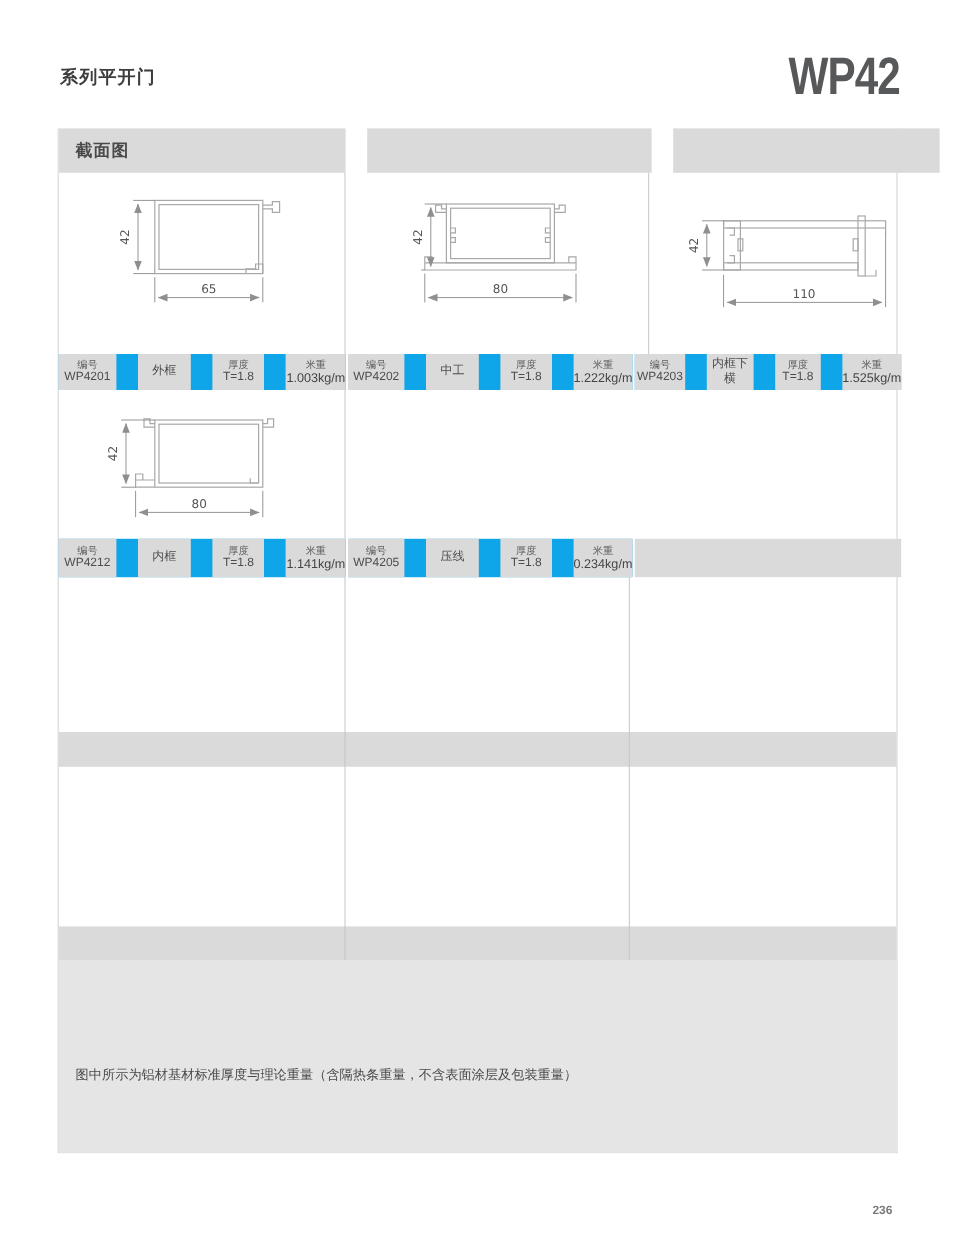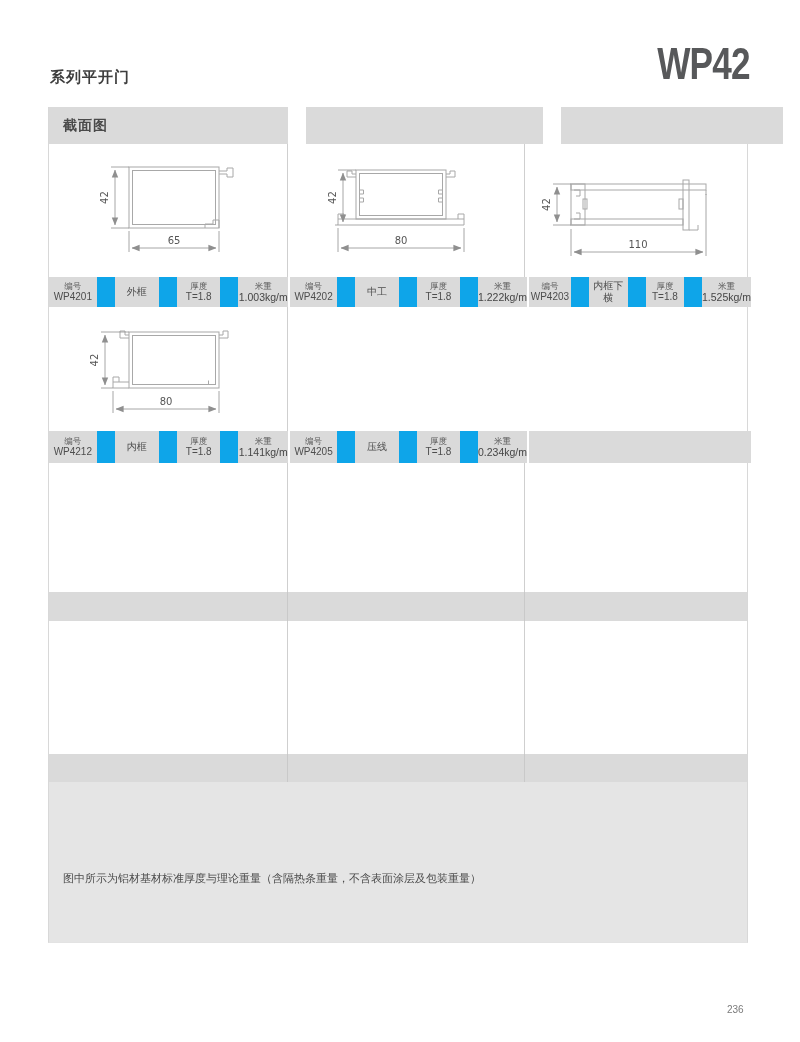--- a/index.html
+++ b/index.html
@@ -1,38 +1,38 @@
 <!DOCTYPE html>
 <html><head>
 <meta charset="utf-8">
 <style>
   html,body { margin:0; padding:0; }
   body {
     width:800px; height:1042px; background:#ffffff; position:relative;
     font-family:"Liberation Sans","DejaVu Sans",sans-serif; overflow:hidden;
   }
   .series-title {
-    position:absolute; left:50px; top:68px;
+    position:absolute; left:50px; top:55px;
     font-size:15px; font-weight:700; color:#3d3d3d; letter-spacing:1px;
   }
   .model {
     position:absolute; right:50px; top:42px;
     font-size:44px; font-weight:700; color:#57585a; line-height:1;
     transform:scaleX(0.8); transform-origin:100% 50%; letter-spacing:-1px;
   }
   .tbl {
     position:absolute; left:48px; top:107px; width:700px;
     border-left:1px solid #d8d8d8; border-right:1px solid #d8d8d8;
     border-bottom:1px solid #e3e3e3; box-sizing:border-box;
   }
   .r { display:grid; grid-template-columns:239px 237px 222px; }
   .r-head { height:37px; gap:18px; background:#fff; }
   .r-head .cell { background:#dadada; display:flex; align-items:center; }
   .r-head .cell.first { padding-left:14px; font-size:14px; font-weight:700; color:#4a4a4a; letter-spacing:1px; }
-  .r-diag  { height:133px; }
+  .r-diag  { height:151px;gap:16px; }
   .r-diag2 { height:124px; }
   .r-diag .cell, .r-diag2 .cell, .r-ewhite .cell { position:relative; border-right:1px solid #cfcfcf; }
   .r-diag .cell:last-child, .r-diag2 .cell:last-child, .r-ewhite .cell:last-child { border-right:none; }
   svg.prof { position:absolute; left:0; top:0; display:block; }
   .r-spec  { height:30px; gap:2px; background:#fff; }
   .r-spec2 { height:32px; gap:2px; background:#fff; }
   .spec-group { display:grid; grid-template-columns:1.02fr 0.95fr 0.93fr 1.06fr; gap:18px; background:#0ea5e9; }
   .sc { background:#dadada; display:flex; flex-direction:column; align-items:center; justify-content:center; line-height:1.18; text-align:center; }
   .sc .lbl { font-size:8.5px; color:#5c5c5c; }
   .sc .val { font-size:10px; color:#4d4d4d; }
@@ -40,21 +40,21 @@
   .sc.name { font-size:10px; color:#4d4d4d; }
   .blank-gray { background:#dadada; }
   .r-egray1 { height:29px; background:#dadada; }
   .r-egray2 { height:28px; background:#dadada; }
   .r-egray1 .cell, .r-egray2 .cell { border-right:1px solid #c9c9c9; }
   .r-egray1 .cell:last-child, .r-egray2 .cell:last-child { border-right:none; }
   .r-ewhite1 { height:129px; }
   .r-ewhite2 { height:133px; }
   .r-foot { display:block; height:160px; box-sizing:border-box; padding:88px 20px 0 14px; background:#e5e5e5; }
   .note { font-size:11px; color:#4a4a4a; line-height:16px; }
-  .pageno { position:absolute; left:727px; top:1004px; font-size:10px; font-weight:400; color:#7a7a7a; }
+  .pageno { position:absolute; left:727px; top:1004px; font-size:10px; font-weight:700; color:#7a7a7a; }
   g.pl { stroke:#a8a8a8; fill:none; stroke-width:1; }
   g.dl { stroke:#8f8f8f; fill:none; stroke-width:0.8; }
   text.dt { font-size:10px; fill:#555555; stroke:none; font-family:"DejaVu Sans","Liberation Sans",sans-serif; }
 </style>
 </head>
 <body>
 
 <svg width="0" height="0" style="position:absolute" aria-hidden="true">
   <defs>
     <marker id="ar" viewBox="0 0 10 10" refX="9.5" refY="5" markerWidth="8" markerHeight="8" orient="auto-start-reverse" markerUnits="userSpaceOnUse">

